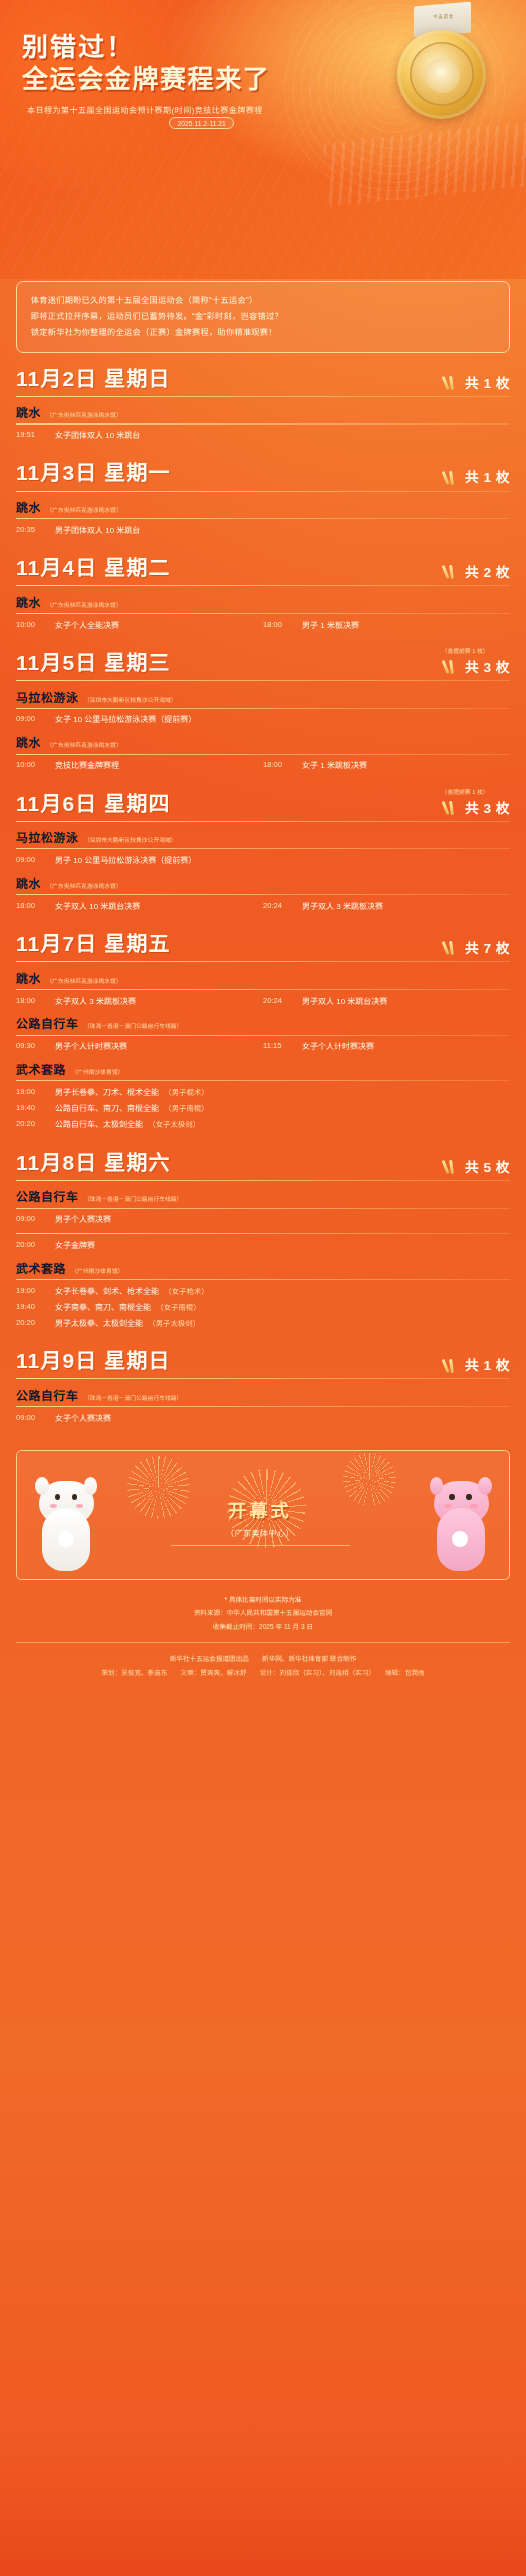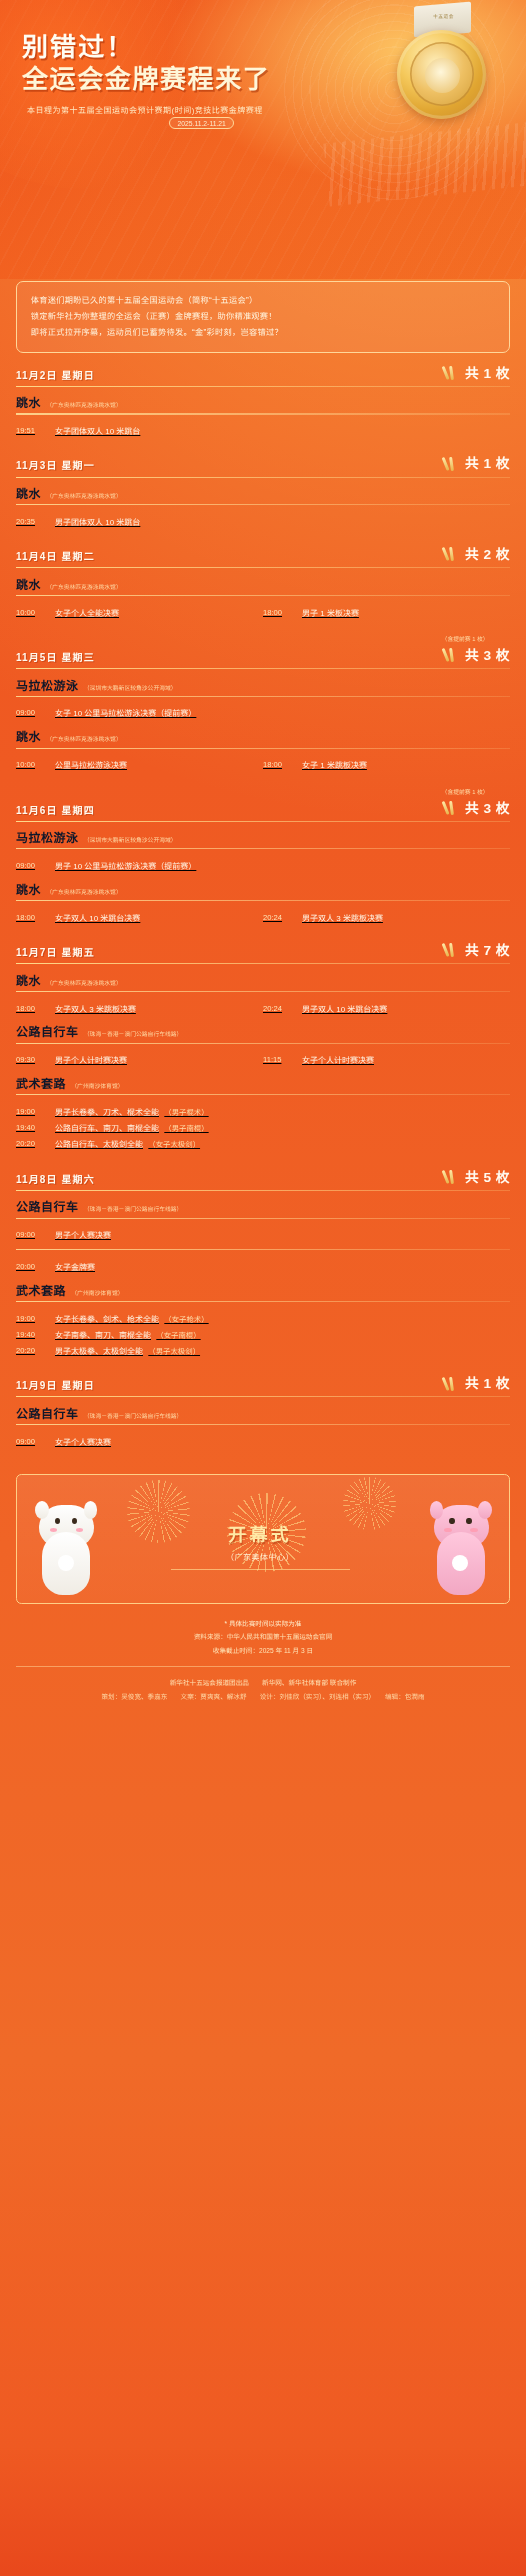--- a/index.html
+++ b/index.html
@@ -120,21 +120,21 @@
 
   
   .days { padding: 0 16px 5.3px; }
   .day { margin-bottom: 13.7px; }
   .day-head {
     display: flex; align-items: flex-end; justify-content: space-between;
     padding-bottom: 4.2px;
     position: relative;
   }
   .day-date {
-    font-size: 10px; font-weight: bold; color: #fffaf0;
+    font-size: 21px; font-weight: bold; color: #fffaf0;
     letter-spacing: 1.1px;
     text-shadow: 1.1px 1.1px 0 rgba(150,40,0,.35);
   }
   .day-count-wrap { display:flex; flex-direction: column; align-items:flex-start; }
   .day-note { font-size: 5.8px; color: #ffdca6; margin-bottom: 1.1px; }
   .day-count-row { display: flex; align-items: center; gap: 5.3px; }
   .leaf {
     width: 18px; height: 16px; position: relative;
   }
   .leaf:before, .leaf:after {
@@ -154,21 +154,21 @@
 
   .sport { margin-top: 6.3px; }
   .sport-title-row { display: flex; align-items: baseline; gap: 5.3px; }
   .sport-name { font-size: 12px; font-weight: bold; color: #0f172a; letter-spacing: 0.5px; }
   .sport-venue { font-size: 5.8px; color: #ffd9a4; }
   .sport-underline {
     height: 1.1px; width: 100%;
     background: linear-gradient(90deg, rgba(255,221,150,.9), rgba(255,221,150,0.18));
     margin-top: 3.2px;
   }
-  .events { margin-top: 8px; text-decoration: underline; }
+  .events { margin-top: 2px; }
   .ev-row {
     display: flex; align-items: center;
     padding: 2.6px 0;
     font-size: 8px; color: #fff4e0;
   }
   .ev-col { display: flex; align-items: center; width: 50%; }
   .ev-col.full { width: 100%; }
   .ev-time { width: 39px; color: #ffe4b6; font-size: 7.6px; }
   .ev-name { color: #fff6e6; }
   .ev-tag { color: #ffdca8; margin-left: 5.3px; font-size: 7.4px; }
@@ -240,22 +240,22 @@
     <div class="ribbon-txt">十五运会</div>
     <div class="disc"></div>
     <div class="inner"></div>
     <div class="mascot"></div>
   </div>
 </div>
 
 <div class="intro-wrap">
   <div class="intro">
     <p>体育迷们期盼已久的第十五届全国运动会（简称“十五运会”）</p>
+    <p>即将正式拉开序幕，运动员们已蓄势待发。“金”彩时刻，岂容错过？</p>
     <p>锁定新华社为你整理的全运会（正赛）金牌赛程，助你精准观赛！</p>
-    <p>即将正式拉开序幕，运动员们已蓄势待发。“金”彩时刻，岂容错过？</p>
   </div>
 </div>
 
 <div class="days" id="days-container">
     <div class="day">
       <div class="day-head">
         <div class="day-date">11月2日 星期日</div>
         <div class="day-count-wrap">
           <div class="day-count-row">
             <div class="leaf"></div>
@@ -368,21 +368,21 @@
       <div class="sport">
         <div class="sport-title-row">
           <div class="sport-name">跳水</div>
           <div class="sport-venue">（广东奥林匹克游泳跳水馆）</div>
         </div>
         <div class="sport-underline"></div>
         <div class="events">
           <div class="ev-row">
             <div class="ev-col">
               <span class="ev-time">10:00</span>
-              <span class="ev-name">公里马拉松游泳决赛</span>
+              <span class="ev-name">竞技比赛金牌赛程</span>
             </div>
             <div class="ev-col">
               <span class="ev-time">18:00</span>
               <span class="ev-name">女子 1 米跳板决赛</span>
             </div>
           </div>
         </div>
       </div>
     </div>
     <div class="day">

